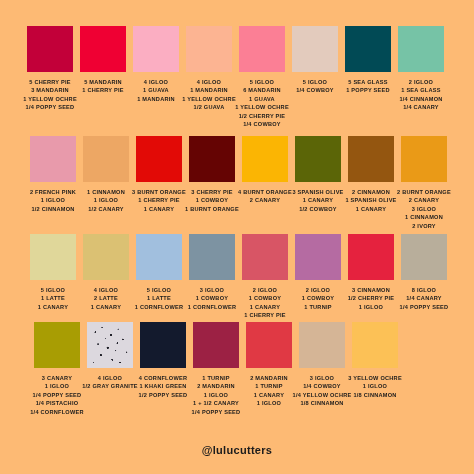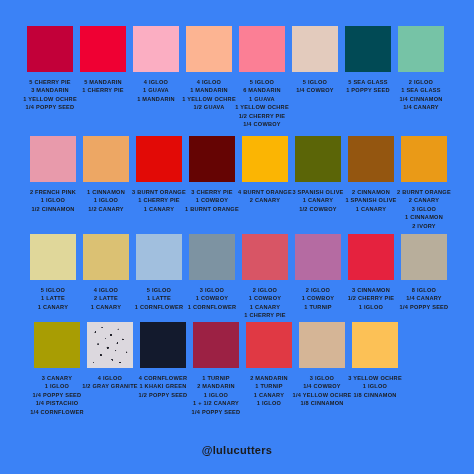--- a/index.html
+++ b/index.html
@@ -90,21 +90,21 @@
     font-size: 11px;
     font-weight: bold;
     letter-spacing: 0.3px;
     color: #1b1b1b;
     font-family: "Liberation Sans", sans-serif;
   }
 </style>
 </head>
 <body style="background: rgb(250, 244, 236);">
 
-<div id="page" style="background: #3b82f6;">
+<div id="page" style="background: #fdba74;">
 
   <div class="row" id="row-1">
       <div class="cell">
         <div class="swatch" style="background-color: rgb(194, 0, 57);"></div>
         <div class="recipe">
           <span class="ing">5 CHERRY PIE</span>
           <span class="ing">3 MANDARIN</span>
           <span class="ing">1 YELLOW OCHRE</span>
           <span class="ing">1/4 POPPY SEED</span>
         </div>

